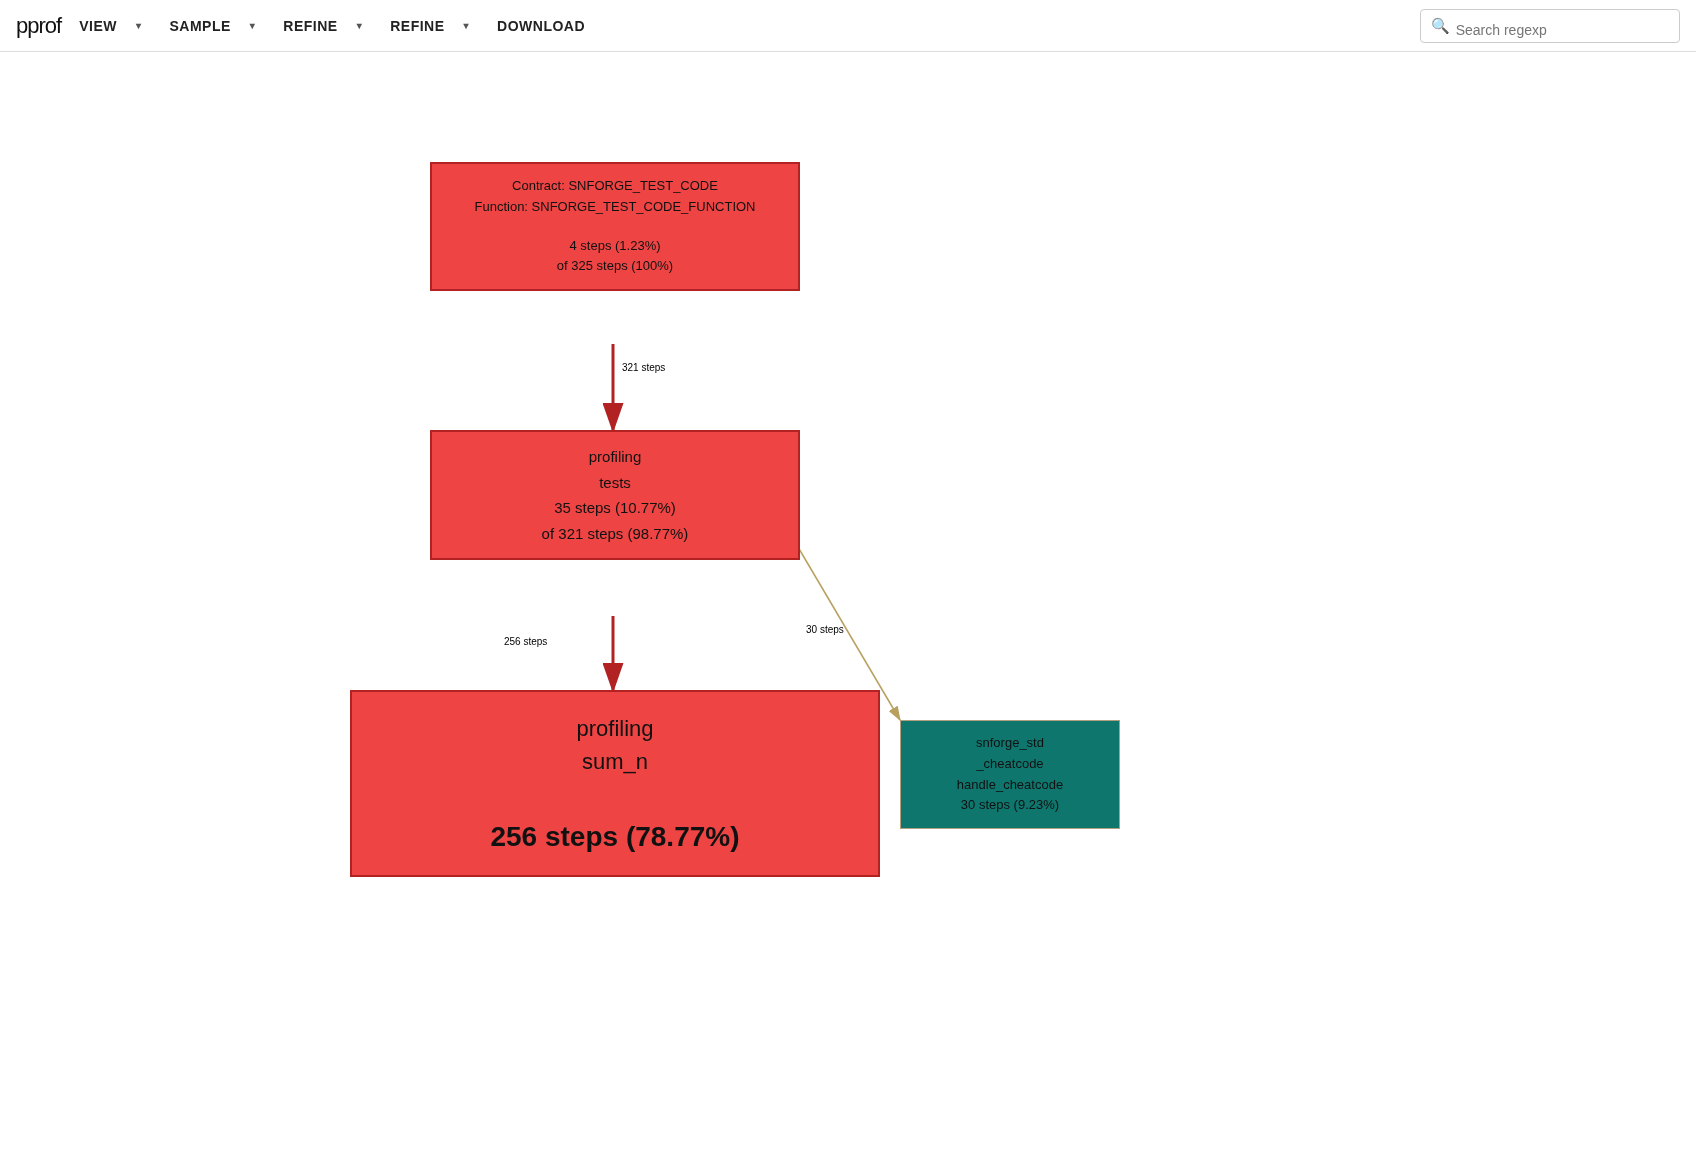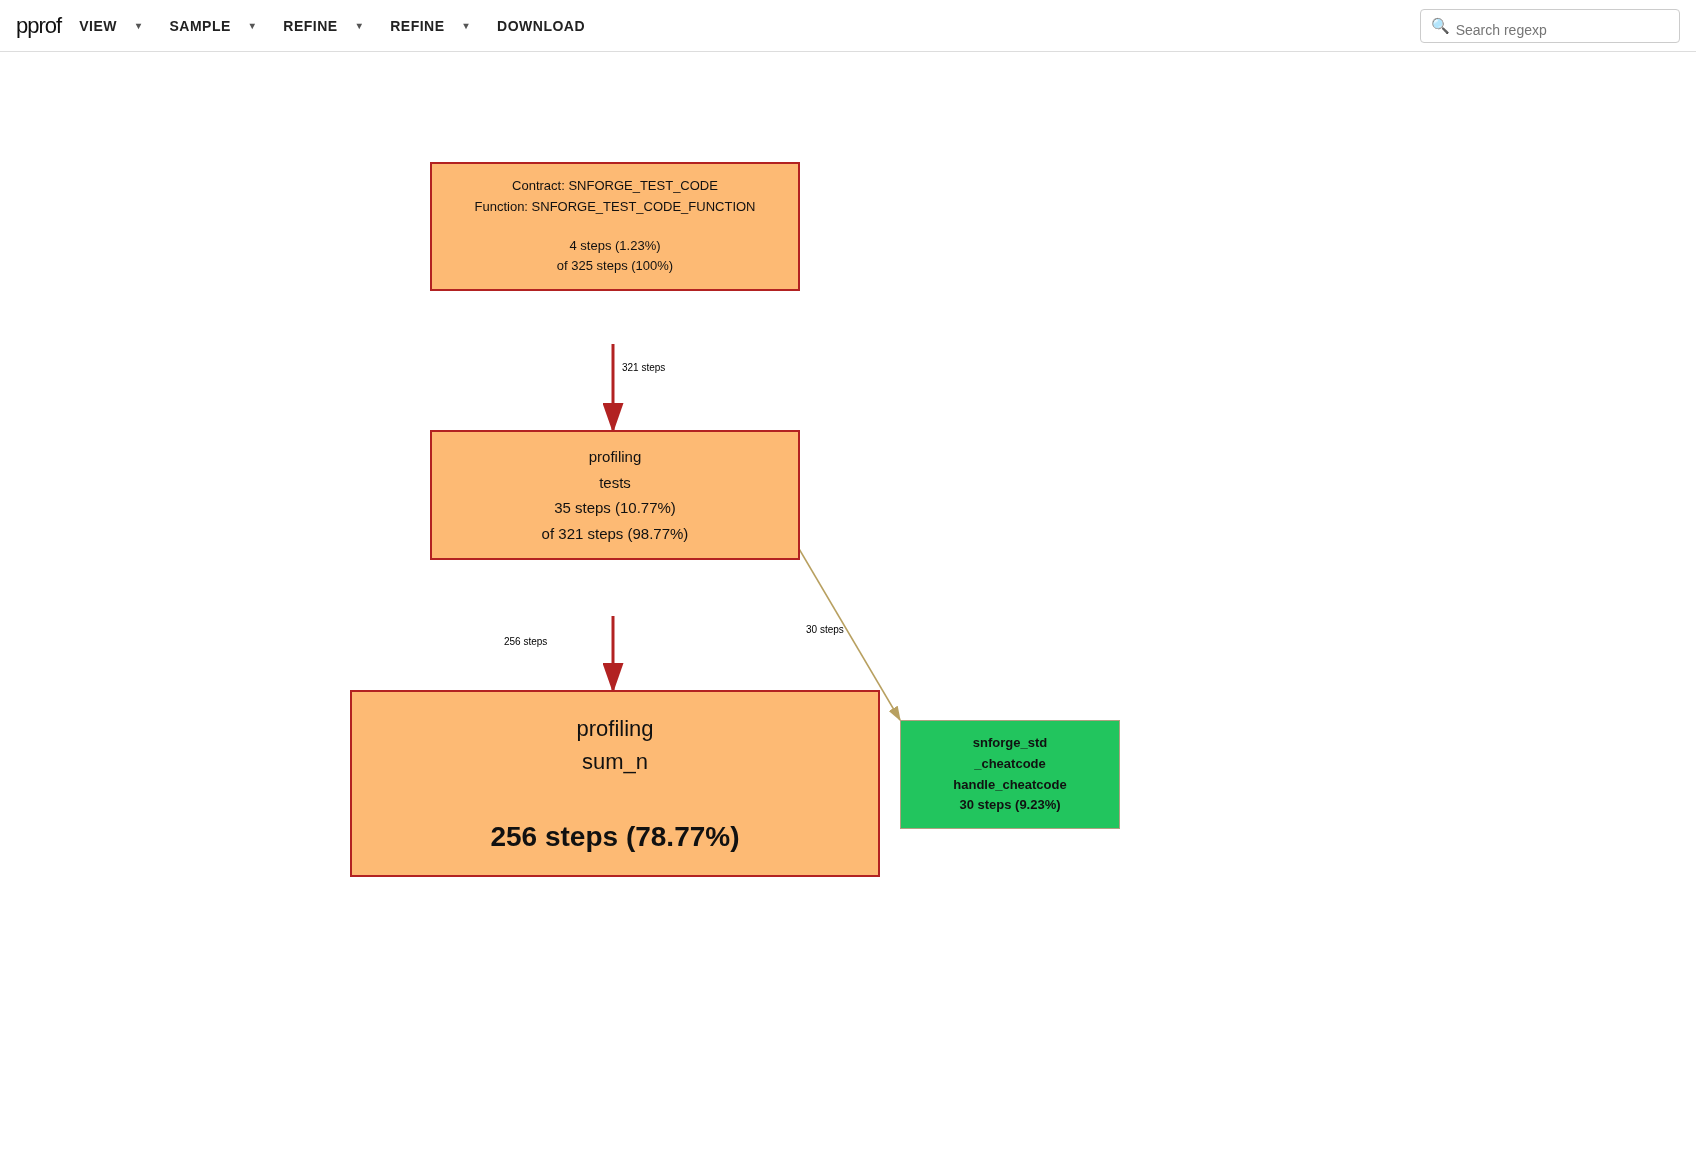--- a/index.html
+++ b/index.html
@@ -76,30 +76,29 @@
     
     #graph-container {
       position: relative;
       width: 100%;
       height: 1100px;
     }
 
     
     .node {
       position: absolute;
-      background: #fdba74;
+      background: #ef4444;
       border: 2px solid #b22222;
       text-align: center;
       padding: 12px 16px;
       cursor: pointer;
     }
     .node-alt {
-      background: #22c55e;
+      background: #0f766e;
       border: 1.5px solid #b0a080;
-      font-weight: bold;
     }
     .node-text-small { font-size: 13px; color: #111; line-height: 1.6; }
     .node-text-medium { font-size: 15px; color: #111; line-height: 1.7; }
     .node-text-large { font-size: 28px; font-weight: bold; color: #111; line-height: 1.3; margin-top: 41px; }
     .node-text-xlarge { font-size: 22px; color: #111; line-height: 1.5; }
 
     
     svg#edges {
       position: absolute;
       top: 0; left: 0;

